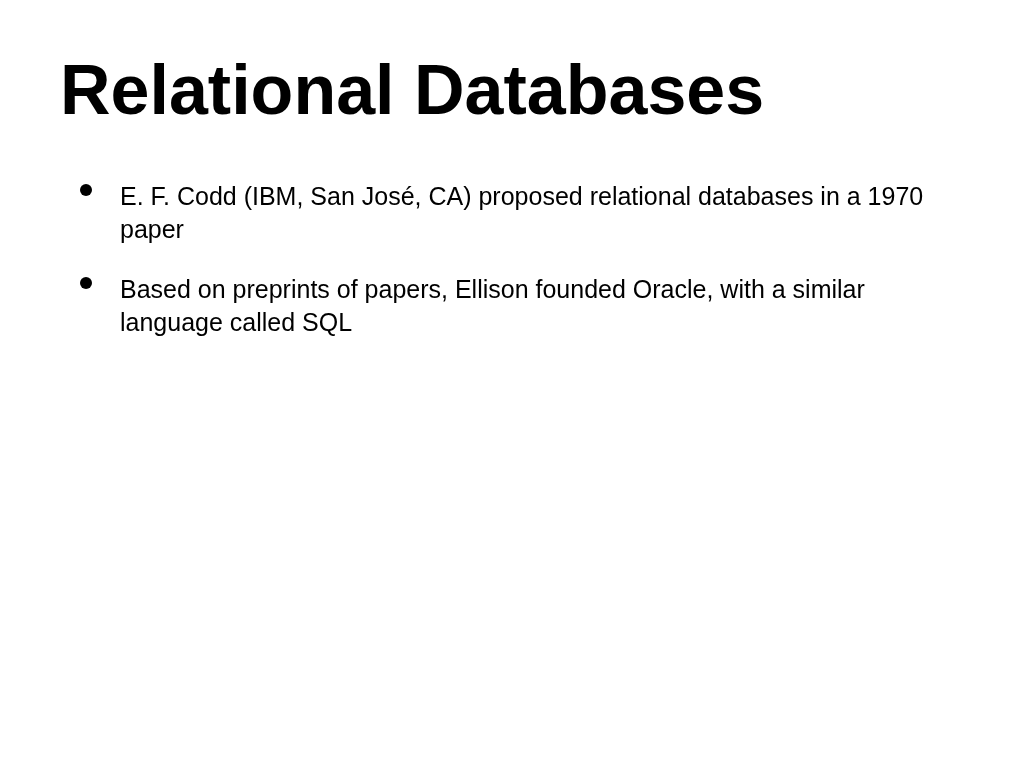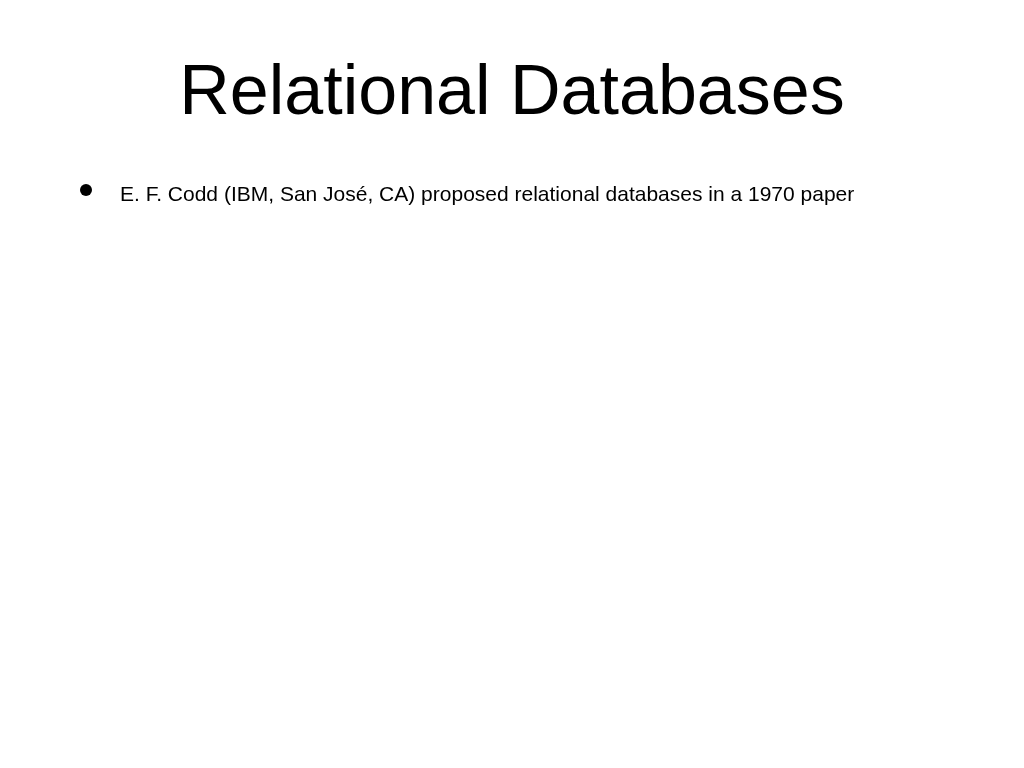--- a/index.html
+++ b/index.html
@@ -15,34 +15,34 @@
       color: #000000;
       overflow: hidden;
     }
     .slide {
       width: 100%;
       height: 100%;
       padding: 50px 60px 60px 60px;
     }
     .title {
       font-size: 70px;
-      font-weight: normal;
-      text-align: center;
+      font-weight: bold;
+      text-align: left;
       margin-bottom: 50px;
       letter-spacing: 0px;
     }
     .bullet-list {
       list-style: none;
       padding-left: 20px;
     }
     .bullet-item {
       position: relative;
       padding-left: 40px;
       margin-bottom: 28px;
-      font-size: 21px;
+      font-size: 25px;
       line-height: 1.3;
     }
     .bullet-dot {
       position: absolute;
       left: 0;
       top: 4px;
       width: 12px;
       height: 12px;
       background: #000000;
       border-radius: 50%;
@@ -51,14 +51,18 @@
 </head>
 <body>
 
 <div class="slide">
   <h1 class="title">Relational Databases</h1>
   <ul class="bullet-list">
     <li class="bullet-item">
       <span class="bullet-dot"></span>
       <span>E. F. Codd (IBM, San José, CA) proposed relational databases in a 1970 paper</span>
     </li>
+    <li class="bullet-item">
+      <span class="bullet-dot"></span>
+      <span>Based on preprints of papers, Ellison founded Oracle, with a similar language called SQL</span>
+    </li>
   </ul>
 </div>
 
 </body></html>

